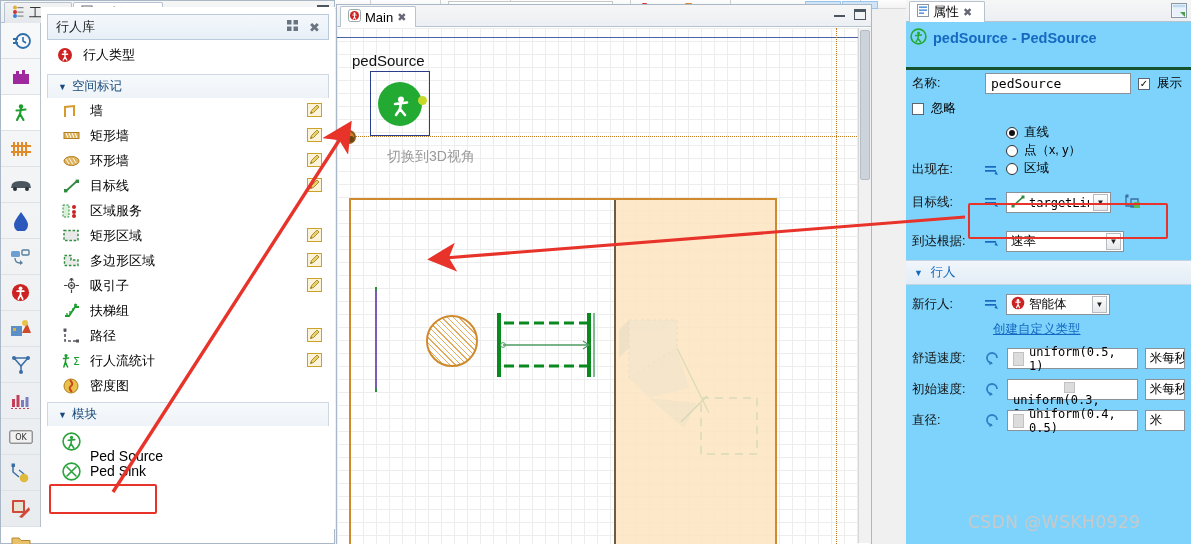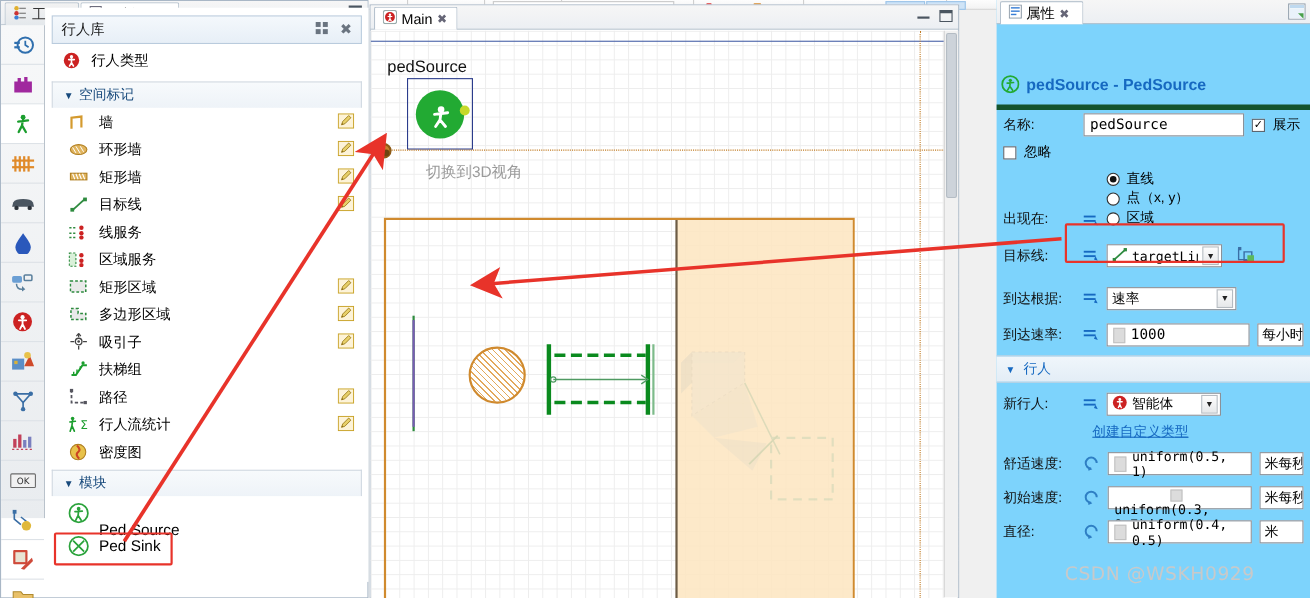--- a/index.html
+++ b/index.html
@@ -27,21 +27,21 @@
   .tab{position:absolute;top:1px;height:21px;display:flex;align-items:center;gap:4px;
     padding:0 7px;background:#fff;border:1px solid #b6c2ce;border-bottom:none;
     border-radius:2px 2px 0 0;font-size:13px;}
   .tab.inactive{background:linear-gradient(#f2f2f2,#e4e8ec);color:#333;}
   .tab .xg{font-size:11px;color:#667;}
   .winbtns{position:absolute;right:5px;top:4px;display:flex;gap:9px;align-items:center;}
   .wb-min{width:11px;height:4px;border-bottom:2px solid #4a5560;}
   .wb-max{width:12px;height:11px;border:1.5px solid #4a5560;border-top-width:3px;}
 
   
-  #rail{position:absolute;left:0;top:22px;width:40px;height:448px;
+  #rail{position:absolute;left:0;top:22px;width:40px;height:504px;
     background:linear-gradient(#f7f8f9,#e9ecef);border-right:1px solid #b9c2cb;}
   .rail-item{height:36px;display:flex;align-items:center;justify-content:center;
     border-bottom:1px solid #dde2e7;}
   .rail-item.sel{background:#fff;}
   .rail-item svg{display:block;}
 
   
   #palette{left:40px;top:6px;width:294px;height:522px;border:none;background:#fff;}
   .pal-head{margin:7px 6px 0 6px;height:26px;background:linear-gradient(#f4f8fc,#e7eff7);
     border:1px solid #b9cbdd;display:flex;align-items:center;padding:0 8px;
@@ -77,22 +77,22 @@
   .shade{position:absolute;background:#fde5c0;opacity:.85;}
   .darkwall{position:absolute;width:2px;background:#6d5c45;}
   .vtick{position:absolute;width:2px;background:#7a5bb5;}
   .vtickg{position:absolute;width:2px;background:#2e8b3f;}
   .hatchcirc{position:absolute;border:2px solid #d08a2e;border-radius:50%;
     background:repeating-linear-gradient(45deg,#fff 0 3px,#e3a95c 3px 4px);}
   .escal{position:absolute;}
   .ghost{position:absolute;opacity:.32;}
   .vscroll{position:absolute;right:0;top:23px;width:13px;bottom:0;background:#f1f1f1;border-left:1px solid #d6d6d6;}
   .vthumb{position:absolute;left:1px;top:2px;width:10px;height:150px;background:#cdd3da;border:1px solid #b4bcc4;border-radius:2px;}
-  .p-title{display:flex;align-items:center;gap:6px;padding:6px 8px 7px 4px;
-    border-bottom:5px solid #14532d;margin-top:40px;}
+  .p-title{display:flex;align-items:center;gap:6px;padding:6px 8px 19px 4px;
+    border-bottom:3px solid #14532d;}
   .p-title .t{color:#1669c1;font-size:14.5px;font-weight:bold;}
   .frow{display:flex;align-items:center;gap:7px;padding:3px 6px;min-height:22px;}
   .flab{width:66px;text-align:left;font-size:12.5px;color:#111;flex:0 0 auto;white-space:nowrap;}
   .eqi{width:14px;flex:0 0 14px;}
   .txtin{height:21px;border:1px solid #8a9199;background:#fff;padding:2px 5px;font-size:13px;
     font-family:"DejaVu Sans Mono","Liberation Mono",monospace;display:flex;align-items:center;}
   .combo{height:21px;border:1px solid #8a9199;background:#fff;display:flex;align-items:center;
     gap:4px;padding:0 2px 0 4px;font-size:12.5px;}
   .combo .cv{flex:1;white-space:nowrap;overflow:hidden;}
   .combo .arrow{width:15px;height:17px;background:linear-gradient(#fdfdfd,#e6e8ea);
@@ -346,71 +346,60 @@
             </span>
             <span class="pname">墙</span>
             <span class="pencil"><svg width="15" height="14" viewBox="0 0 15 14">
                 <rect x="0.5" y="0.5" width="14" height="13" fill="#fdf3d8" stroke="#c9a227"></rect>
                 <path d="M3.5 10.5 L4.5 7.5 L10 2 L12 4 L6.5 9.5 Z" fill="#e8d06a" stroke="#9a7a1a" stroke-width=".8"></path>
                 <path d="M3.5 10.5 L5.2 10 L4 8.8 Z" fill="#8a6a12"></path>
               </svg></span>
           </div>
           <div class="pal-row">
             <span class="ico">
+              <svg width="17" height="11" viewBox="0 0 17 11">
+                <rect x="1" y="2.5" width="15" height="6" fill="#e0b45e" stroke="#b07e1f"></rect>
+                <path d="M3 3 L5 8 M6 3 L8 8 M9 3 L11 8 M12 3 L14 8" stroke="#fff" stroke-width="1"></path>
+              </svg>
+            </span>
+            <span class="pname">矩形墙</span>
+            <span class="pencil"><svg width="15" height="14" viewBox="0 0 15 14">
+                <rect x="0.5" y="0.5" width="14" height="13" fill="#fdf3d8" stroke="#c9a227"></rect>
+                <path d="M3.5 10.5 L4.5 7.5 L10 2 L12 4 L6.5 9.5 Z" fill="#e8d06a" stroke="#9a7a1a" stroke-width=".8"></path>
+                <path d="M3.5 10.5 L5.2 10 L4 8.8 Z" fill="#8a6a12"></path>
+              </svg></span>
+          </div>
+          <div class="pal-row">
+            <span class="ico">
               <svg width="17" height="12" viewBox="0 0 17 12">
                 <ellipse cx="8.5" cy="6" rx="7.5" ry="4.5" fill="#e0b45e" stroke="#b07e1f"></ellipse>
                 <path d="M3 4 L6 9 M6 3 L10 9.5 M10 3 L13 8" stroke="#fff" stroke-width=".9"></path>
               </svg>
             </span>
             <span class="pname">环形墙</span>
             <span class="pencil"><svg width="15" height="14" viewBox="0 0 15 14">
                 <rect x="0.5" y="0.5" width="14" height="13" fill="#fdf3d8" stroke="#c9a227"></rect>
                 <path d="M3.5 10.5 L4.5 7.5 L10 2 L12 4 L6.5 9.5 Z" fill="#e8d06a" stroke="#9a7a1a" stroke-width=".8"></path>
                 <path d="M3.5 10.5 L5.2 10 L4 8.8 Z" fill="#8a6a12"></path>
               </svg></span>
           </div>
           <div class="pal-row">
             <span class="ico">
-              <svg width="17" height="11" viewBox="0 0 17 11">
-                <rect x="1" y="2.5" width="15" height="6" fill="#e0b45e" stroke="#b07e1f"></rect>
-                <path d="M3 3 L5 8 M6 3 L8 8 M9 3 L11 8 M12 3 L14 8" stroke="#fff" stroke-width="1"></path>
-              </svg>
-            </span>
-            <span class="pname">矩形墙</span>
-            <span class="pencil"><svg width="15" height="14" viewBox="0 0 15 14">
-                <rect x="0.5" y="0.5" width="14" height="13" fill="#fdf3d8" stroke="#c9a227"></rect>
-                <path d="M3.5 10.5 L4.5 7.5 L10 2 L12 4 L6.5 9.5 Z" fill="#e8d06a" stroke="#9a7a1a" stroke-width=".8"></path>
-                <path d="M3.5 10.5 L5.2 10 L4 8.8 Z" fill="#8a6a12"></path>
-              </svg></span>
-          </div>
-          <div class="pal-row">
-            <span class="ico">
               <svg width="17" height="14" viewBox="0 0 17 14">
                 <line x1="3" y1="12" x2="14" y2="2" stroke="#2e8b3f" stroke-width="1.7"></line>
                 <rect x="1" y="10" width="3.4" height="3.4" fill="#2e8b3f"></rect>
                 <rect x="12.6" y="0.6" width="3.4" height="3.4" fill="#2e8b3f"></rect>
               </svg>
             </span>
             <span class="pname">目标线</span>
             <span class="pencil"><svg width="15" height="14" viewBox="0 0 15 14">
                 <rect x="0.5" y="0.5" width="14" height="13" fill="#fdf3d8" stroke="#c9a227"></rect>
                 <path d="M3.5 10.5 L4.5 7.5 L10 2 L12 4 L6.5 9.5 Z" fill="#e8d06a" stroke="#9a7a1a" stroke-width=".8"></path>
                 <path d="M3.5 10.5 L5.2 10 L4 8.8 Z" fill="#8a6a12"></path>
               </svg></span>
-          </div>
-          <div class="pal-row">
-            <span class="ico">
-              <svg width="18" height="14" viewBox="0 0 18 14">
-                <path d="M1 3 L8 3 M1 8 L8 8 M1 12 L8 12" stroke="#2e8b3f" stroke-width="1.4" stroke-dasharray="2 1.5"></path>
-                <circle cx="12" cy="3" r="2" fill="#cc2222"></circle>
-                <circle cx="12" cy="8" r="2" fill="#cc2222"></circle>
-                <circle cx="12" cy="12" r="2" fill="#cc2222"></circle>
-              </svg>
-            </span>
-            <span class="pname">线服务</span>
           </div>
           <div class="pal-row">
             <span class="ico">
               <svg width="18" height="14" viewBox="0 0 18 14">
                 <rect x="1" y="1" width="6" height="12" fill="#d9f0d9" stroke="#2e8b3f" stroke-dasharray="2 1.5"></rect>
                 <circle cx="12" cy="3" r="2" fill="#cc2222"></circle>
                 <circle cx="12" cy="8" r="2" fill="#cc2222"></circle>
                 <circle cx="12" cy="12" r="2" fill="#cc2222"></circle>
               </svg>
             </span>
@@ -728,37 +717,20 @@
         <rect x="0" y="7" width="11" height="1.7" fill="#1669c1"></rect>
         <path d="M11 8 L13 12 L9.5 11 Z" fill="#1669c1"></path>
       </svg>
     </span>
     <div class="combo" style="width:118px;">
       <span class="cv">速率</span>
       <span class="arrow">▼</span>
     </div>
   </div>
 
-  <div class="frow" style="margin-top:6px;">
-    <span class="flab">到达速率:</span>
-    <span class="eqi">
-      <svg width="14" height="12" viewBox="0 0 14 12">
-        <rect x="0" y="3" width="11" height="1.7" fill="#1669c1"></rect>
-        <rect x="0" y="7" width="11" height="1.7" fill="#1669c1"></rect>
-        <path d="M11 8 L13 12 L9.5 11 Z" fill="#1669c1"></path>
-      </svg>
-    </span>
-    <div class="txtin" style="width:135px;">
-      <span class="swatch"></span>
-      <span>1000</span>
-    </div>
-    <div class="unit" style="width:44px;overflow:hidden;">
-      <span>每小时</span>
-    </div>
-  </div>
 
 
   <div class="sechead">
     <span class="tri">▼</span>
     <span>行人</span>
   </div>
 
   <div class="frow" style="margin-top:6px;">
     <span class="flab">新行人:</span>
     <span class="eqi">

